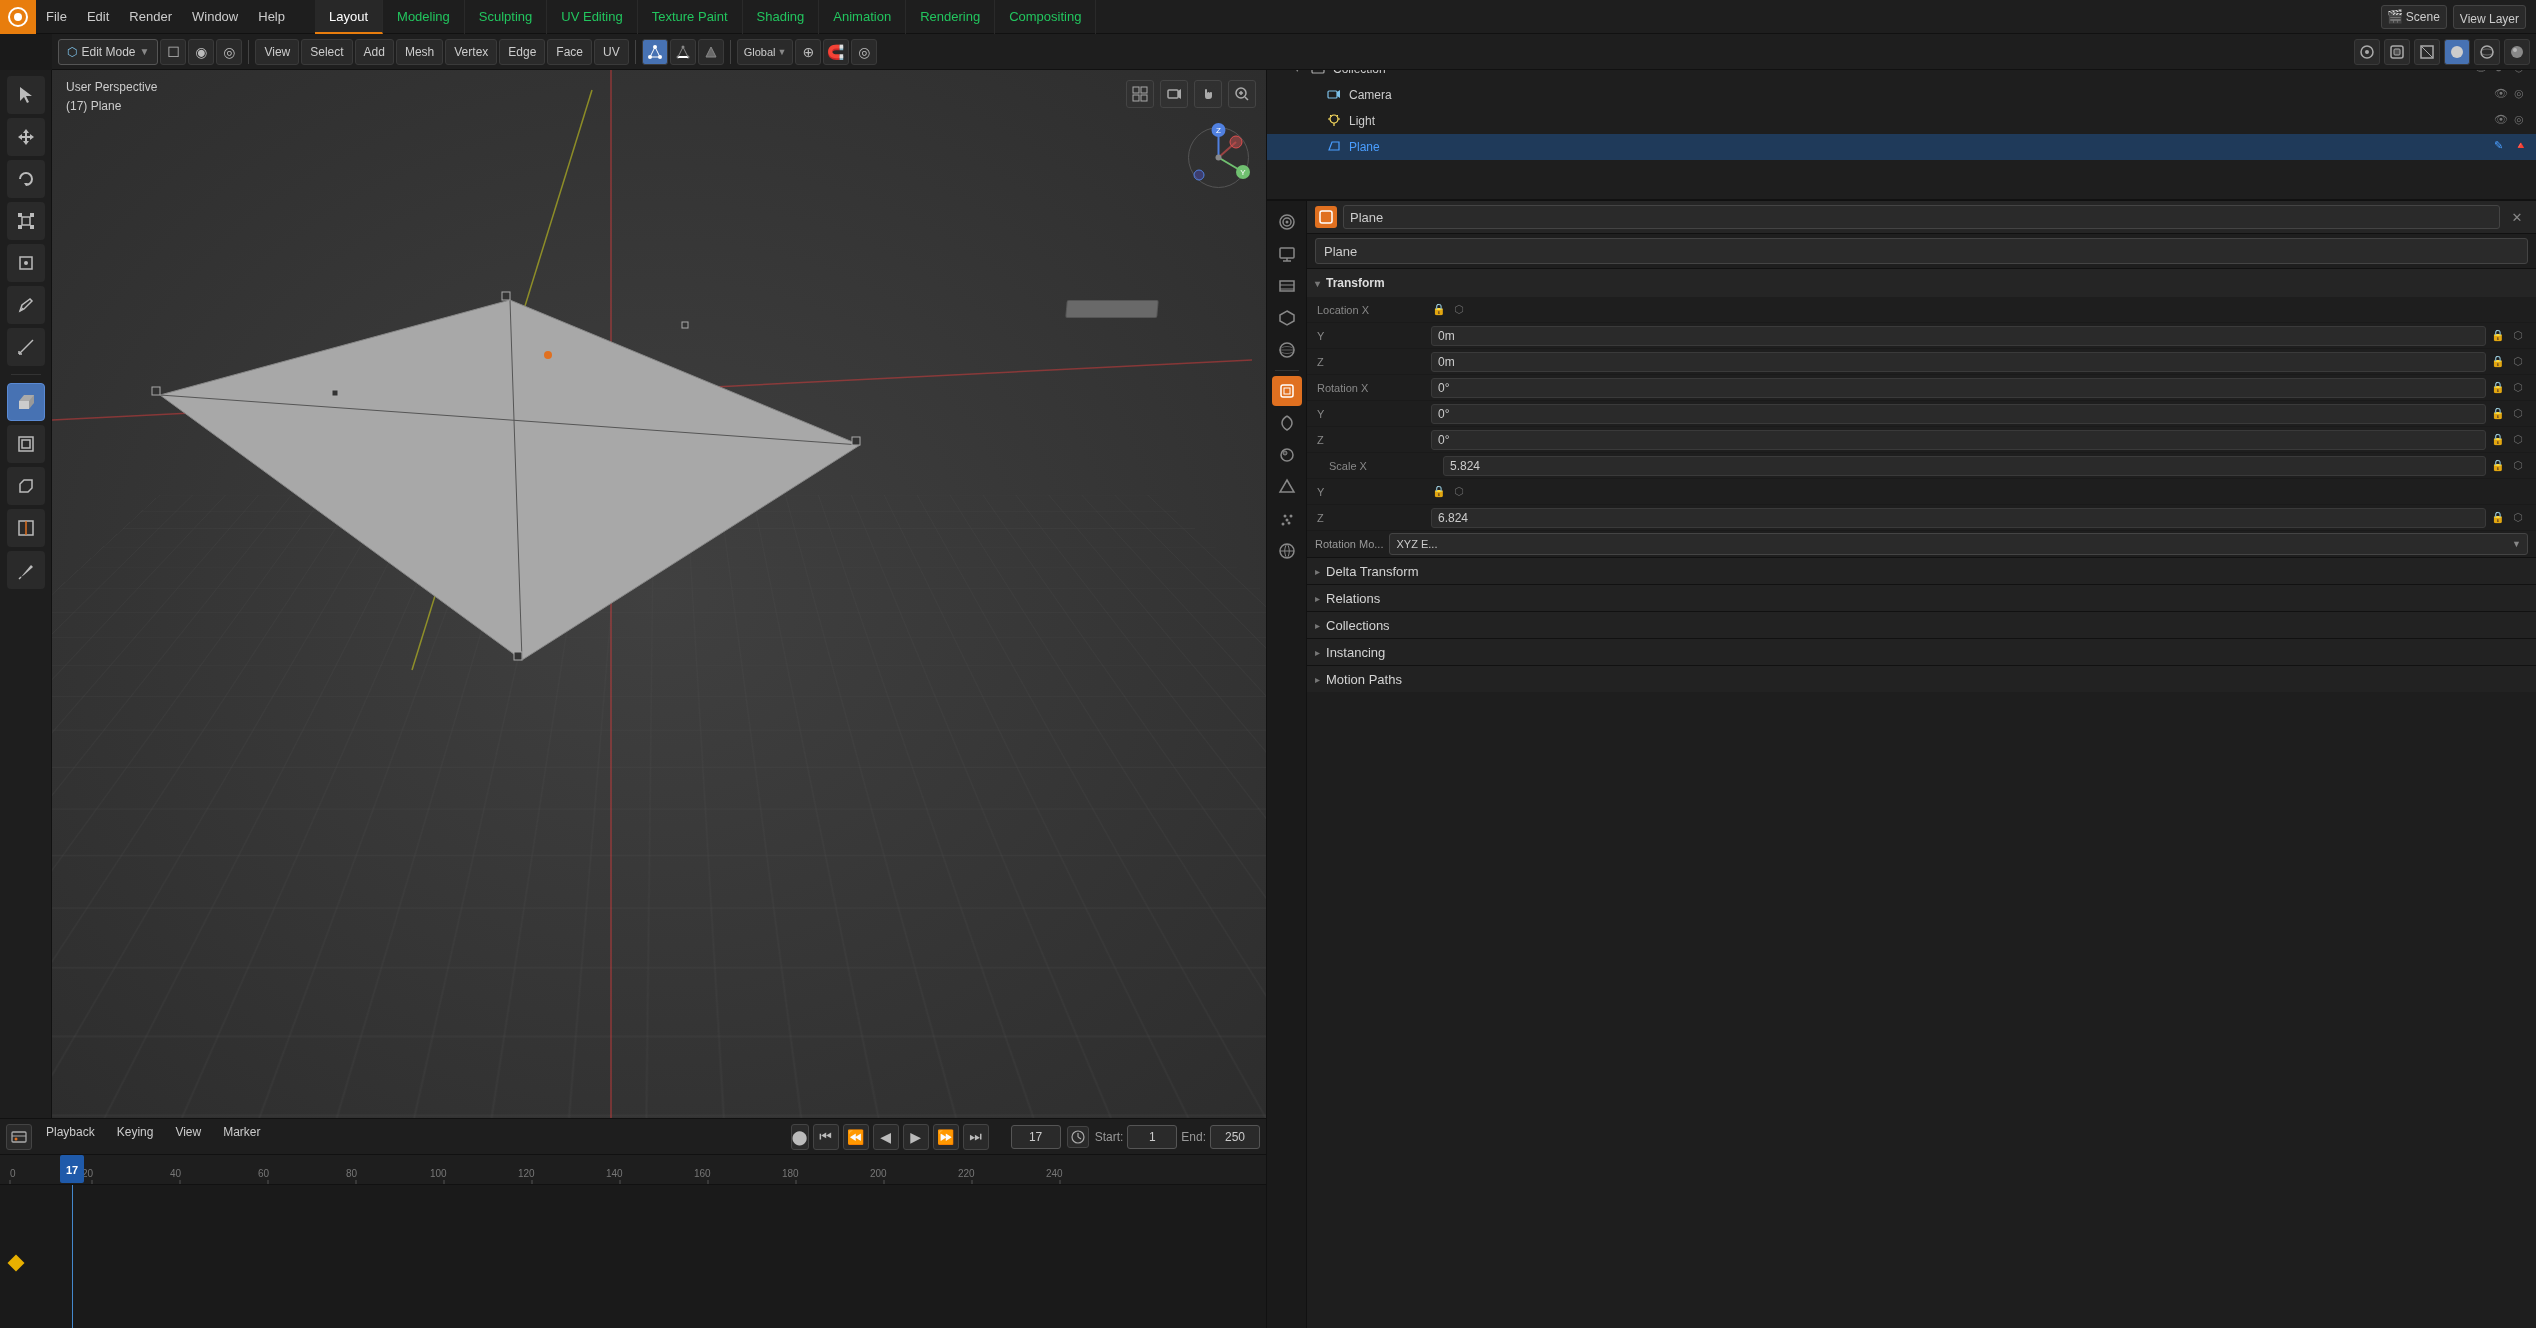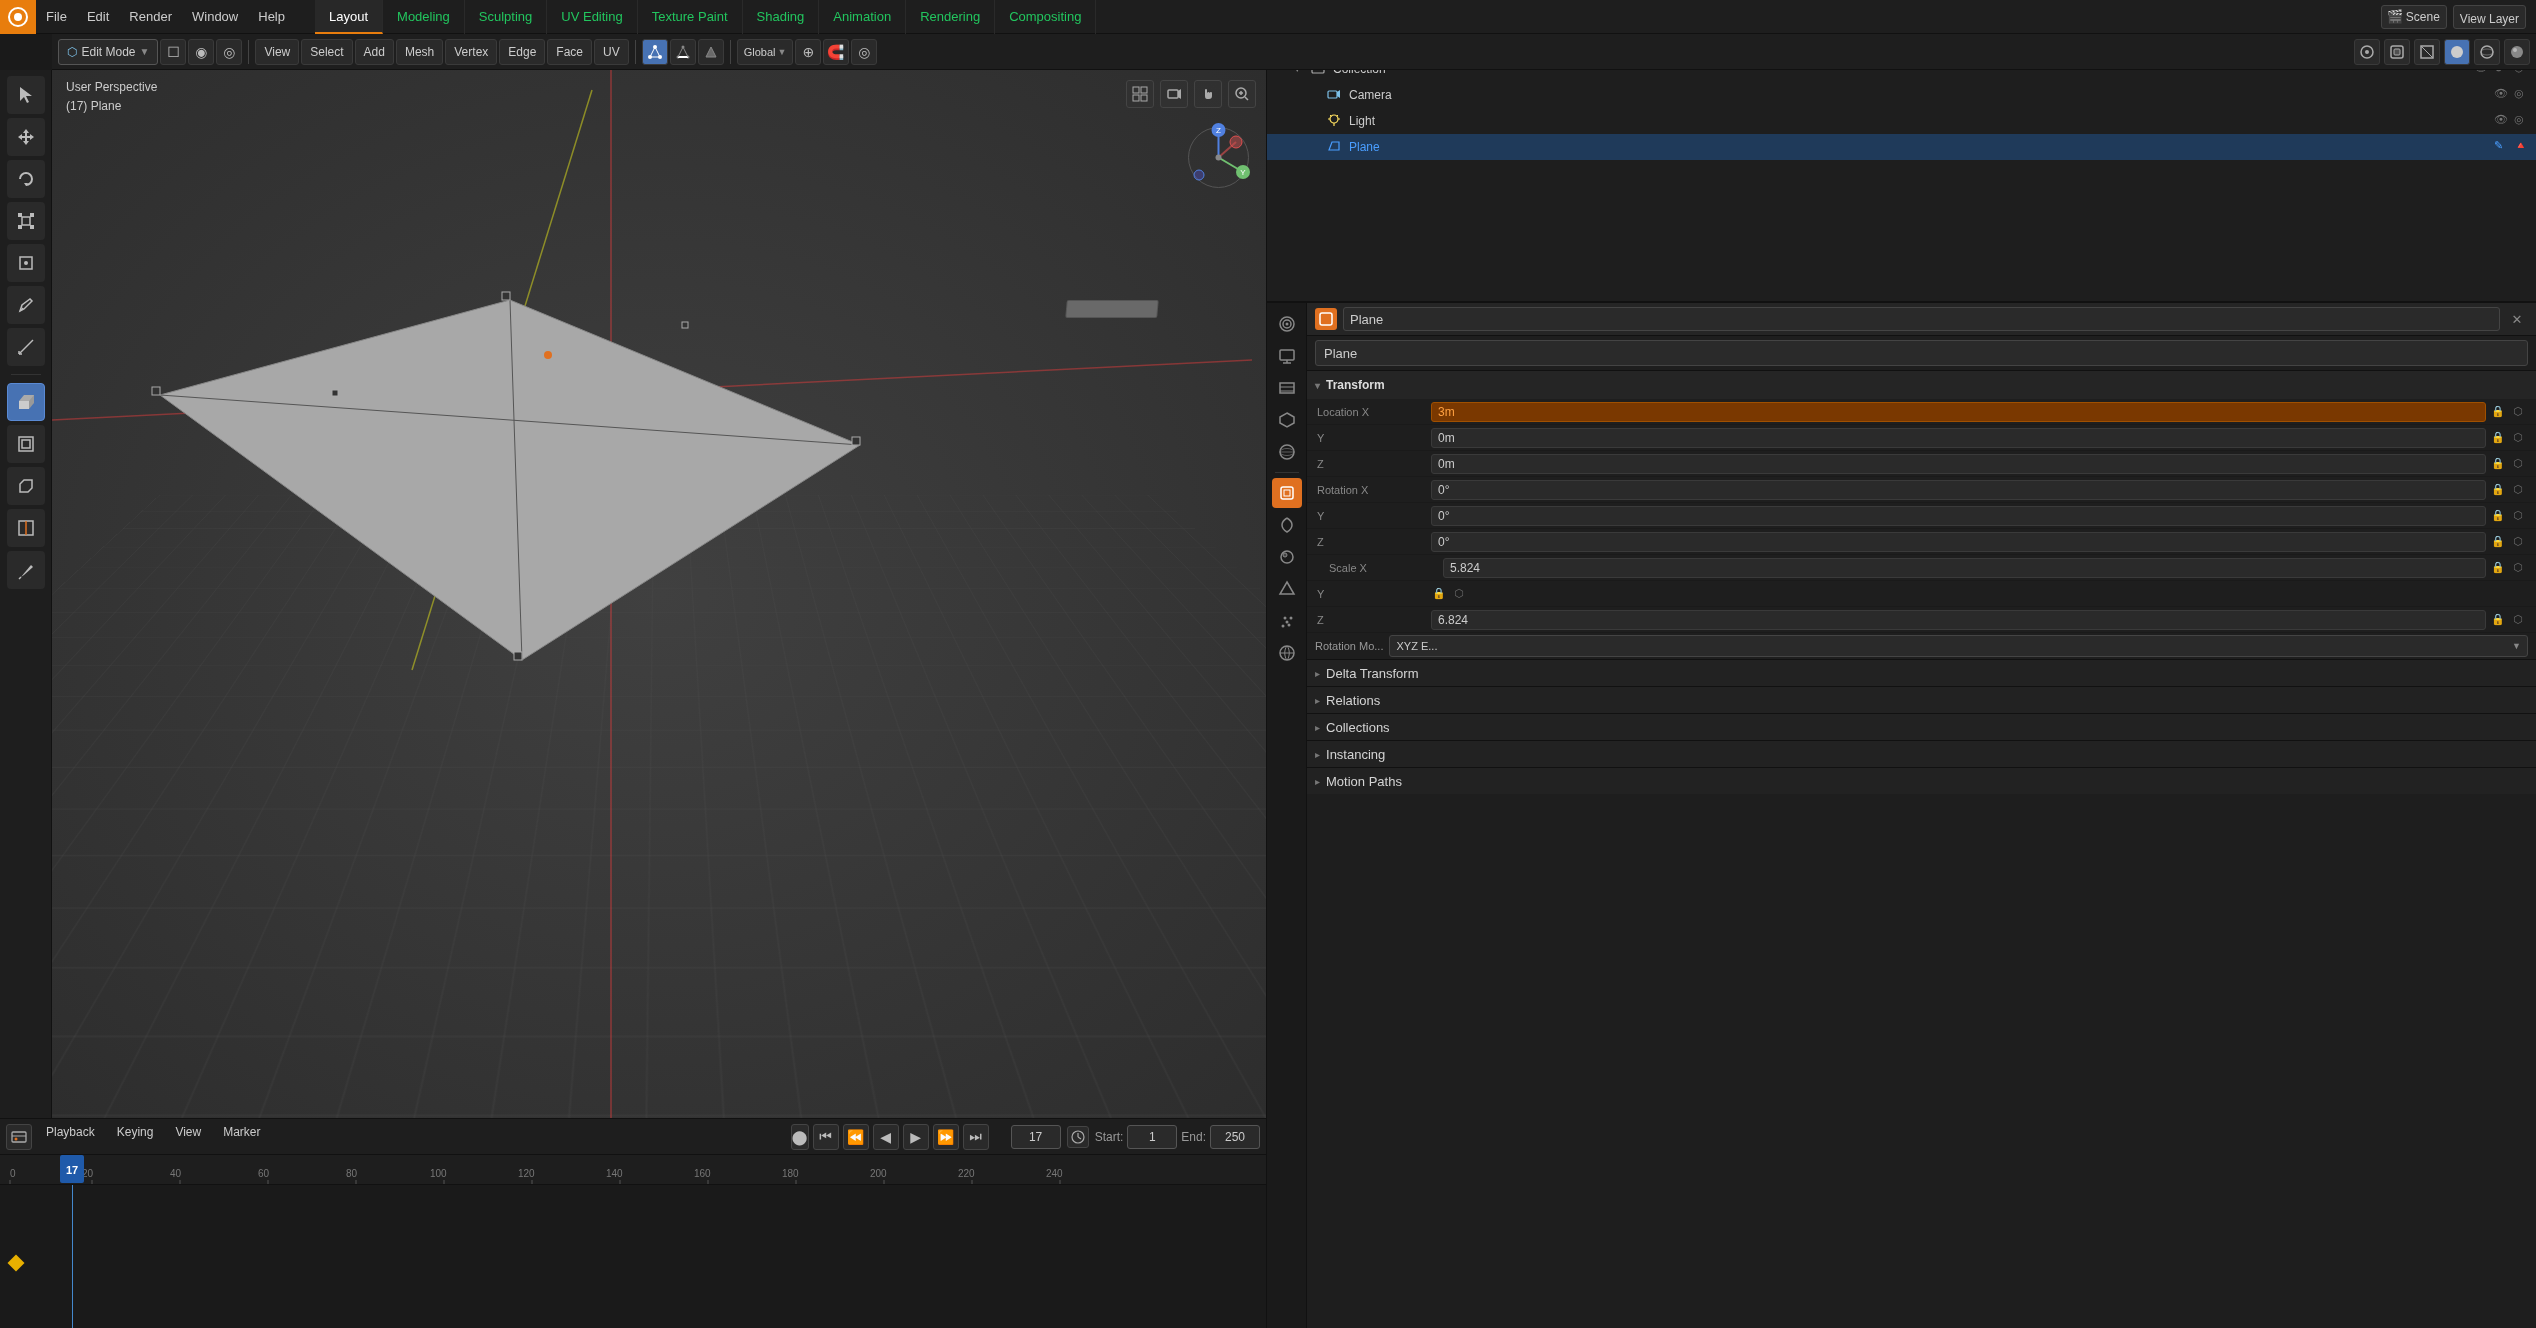--- a/index.html
+++ b/index.html
@@ -336,21 +336,21 @@
       font-size: 12px;
       border-radius: 3px;
     }
     .frame-end-inputs {
       display: flex; align-items: center; gap: 4px;
       font-size: 12px; color: #999;
     }
 
     
     .right-panel-top {
-      height: 303px;
+      height: 201px;
       border-bottom: 2px solid #111;
       display: flex;
       flex-direction: column;
     }
     .right-panel-bottom {
       flex: 1;
       display: flex;
       overflow: hidden;
     }
 
@@ -919,23 +919,20 @@
       <div class="collapsible-section">
         <div class="section-title-row">
           <span class="section-arrow">▾</span>
           <span>Transform</span>
         </div>
 
         <div class="prop-row">
           <div style="display:flex;align-items:center;width:110px;flex-shrink:0;gap:4px;">
             <span style="color:#888;font-size:11px;">Location X</span>
           </div>
-          <div class="prop-value-box orange">
-            <span>3m</span>
-          </div>
           <span class="prop-lock-btn">🔒</span>
           <span class="prop-lock-btn">⬡</span>
         </div>
 
         <div class="prop-row">
           <div style="width:110px;flex-shrink:0;">
             <span style="color:#888;font-size:11px;">Y</span>
           </div>
           <div class="prop-value-box">
             <span>0m</span>

